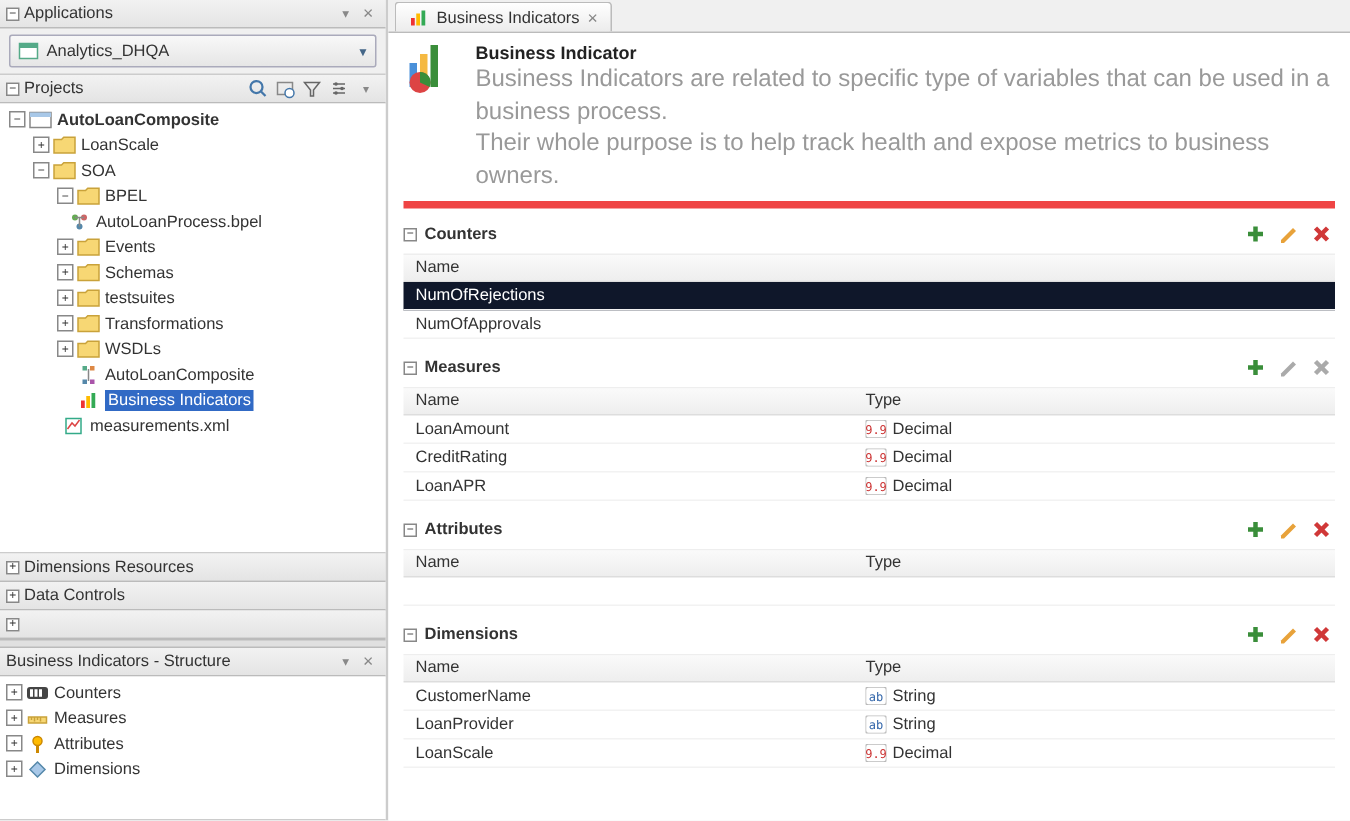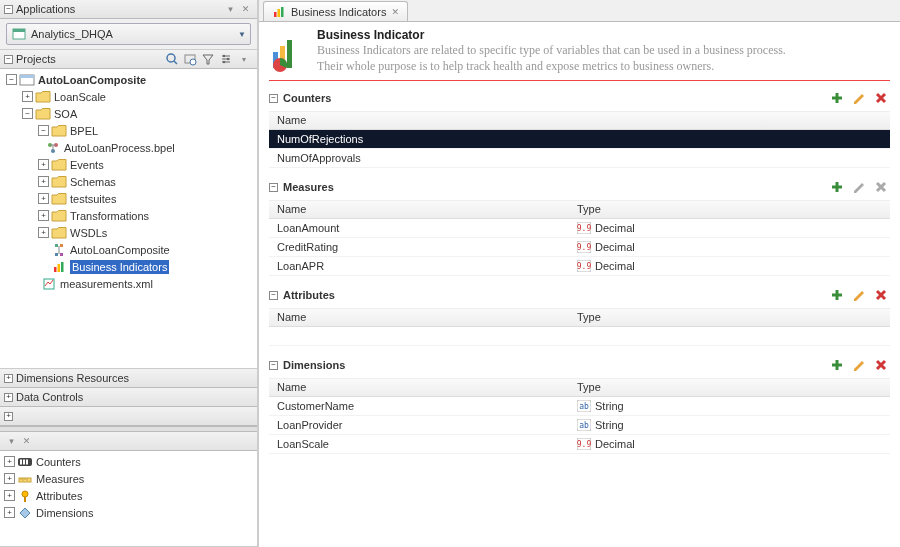--- a/index.html
+++ b/index.html
@@ -145,34 +145,34 @@
   }
   .editor-tab .close { color:#888; font-size:9px; cursor:pointer; }
 
   .editor-body {
     flex: 1;
     overflow: auto;
     background: #fff;
     padding: 6px 10px;
   }
   .bi-header {
-    display: flex; align-items: flex-end;
-    border-bottom: 1px solid #ef4444;
+    display: flex; align-items: flex-start;
+    border-bottom: 5px solid #ef4444;
     padding-bottom: 6px;
     margin-bottom: 8px;
   }
   .bi-header .big-icon {
     width: 40px; height: 36px;
     margin-right: 8px;
   }
   .bi-header .h-title {
     font-weight: bold; font-size: 12px; color: #222;
   }
   .bi-header .h-desc {
-    color: #999; font-size: 12px; line-height: 1.35; font-family: Liberation Serif, serif;
+    color: #999; font-size: 16px; line-height: 1.35;
   }
 
   .section { margin-bottom: 10px; }
   .section-head {
     display: flex; align-items: center;
     height: 18px;
   }
   .section-head .pm {
     width: 9px; height: 9px;
     border: 1px solid #888; background:#fff;
@@ -415,20 +415,21 @@
     <span class="title">Data Controls</span>
   </div>
   <div class="panel-header">
     <span class="pm">+</span>
   </div>
 
   <div style="height:6px;background:#e0e0e0;border-top:1px solid #bbb;border-bottom:1px solid #bbb;"></div>
 
   <div class="panel" style="flex-shrink:0;">
     <div class="panel-header">
+      <span class="title">Business Indicators - Structure</span>
       <span class="hdr-btn">▾</span>
       <span class="hdr-btn">✕</span>
     </div>
     <div class="tree" id="structure-tree" style="height:95px;">
         <div class="tree-row" style="padding-left: 4px;">
           <span class="tw">+</span>
           <span class="icon">
             <svg width="14" height="12">
               <rect x="0" y="2" width="14" height="8" rx="2" fill="#444"></rect>
               <rect x="2" y="3.5" width="2" height="5" fill="#fff"></rect>

